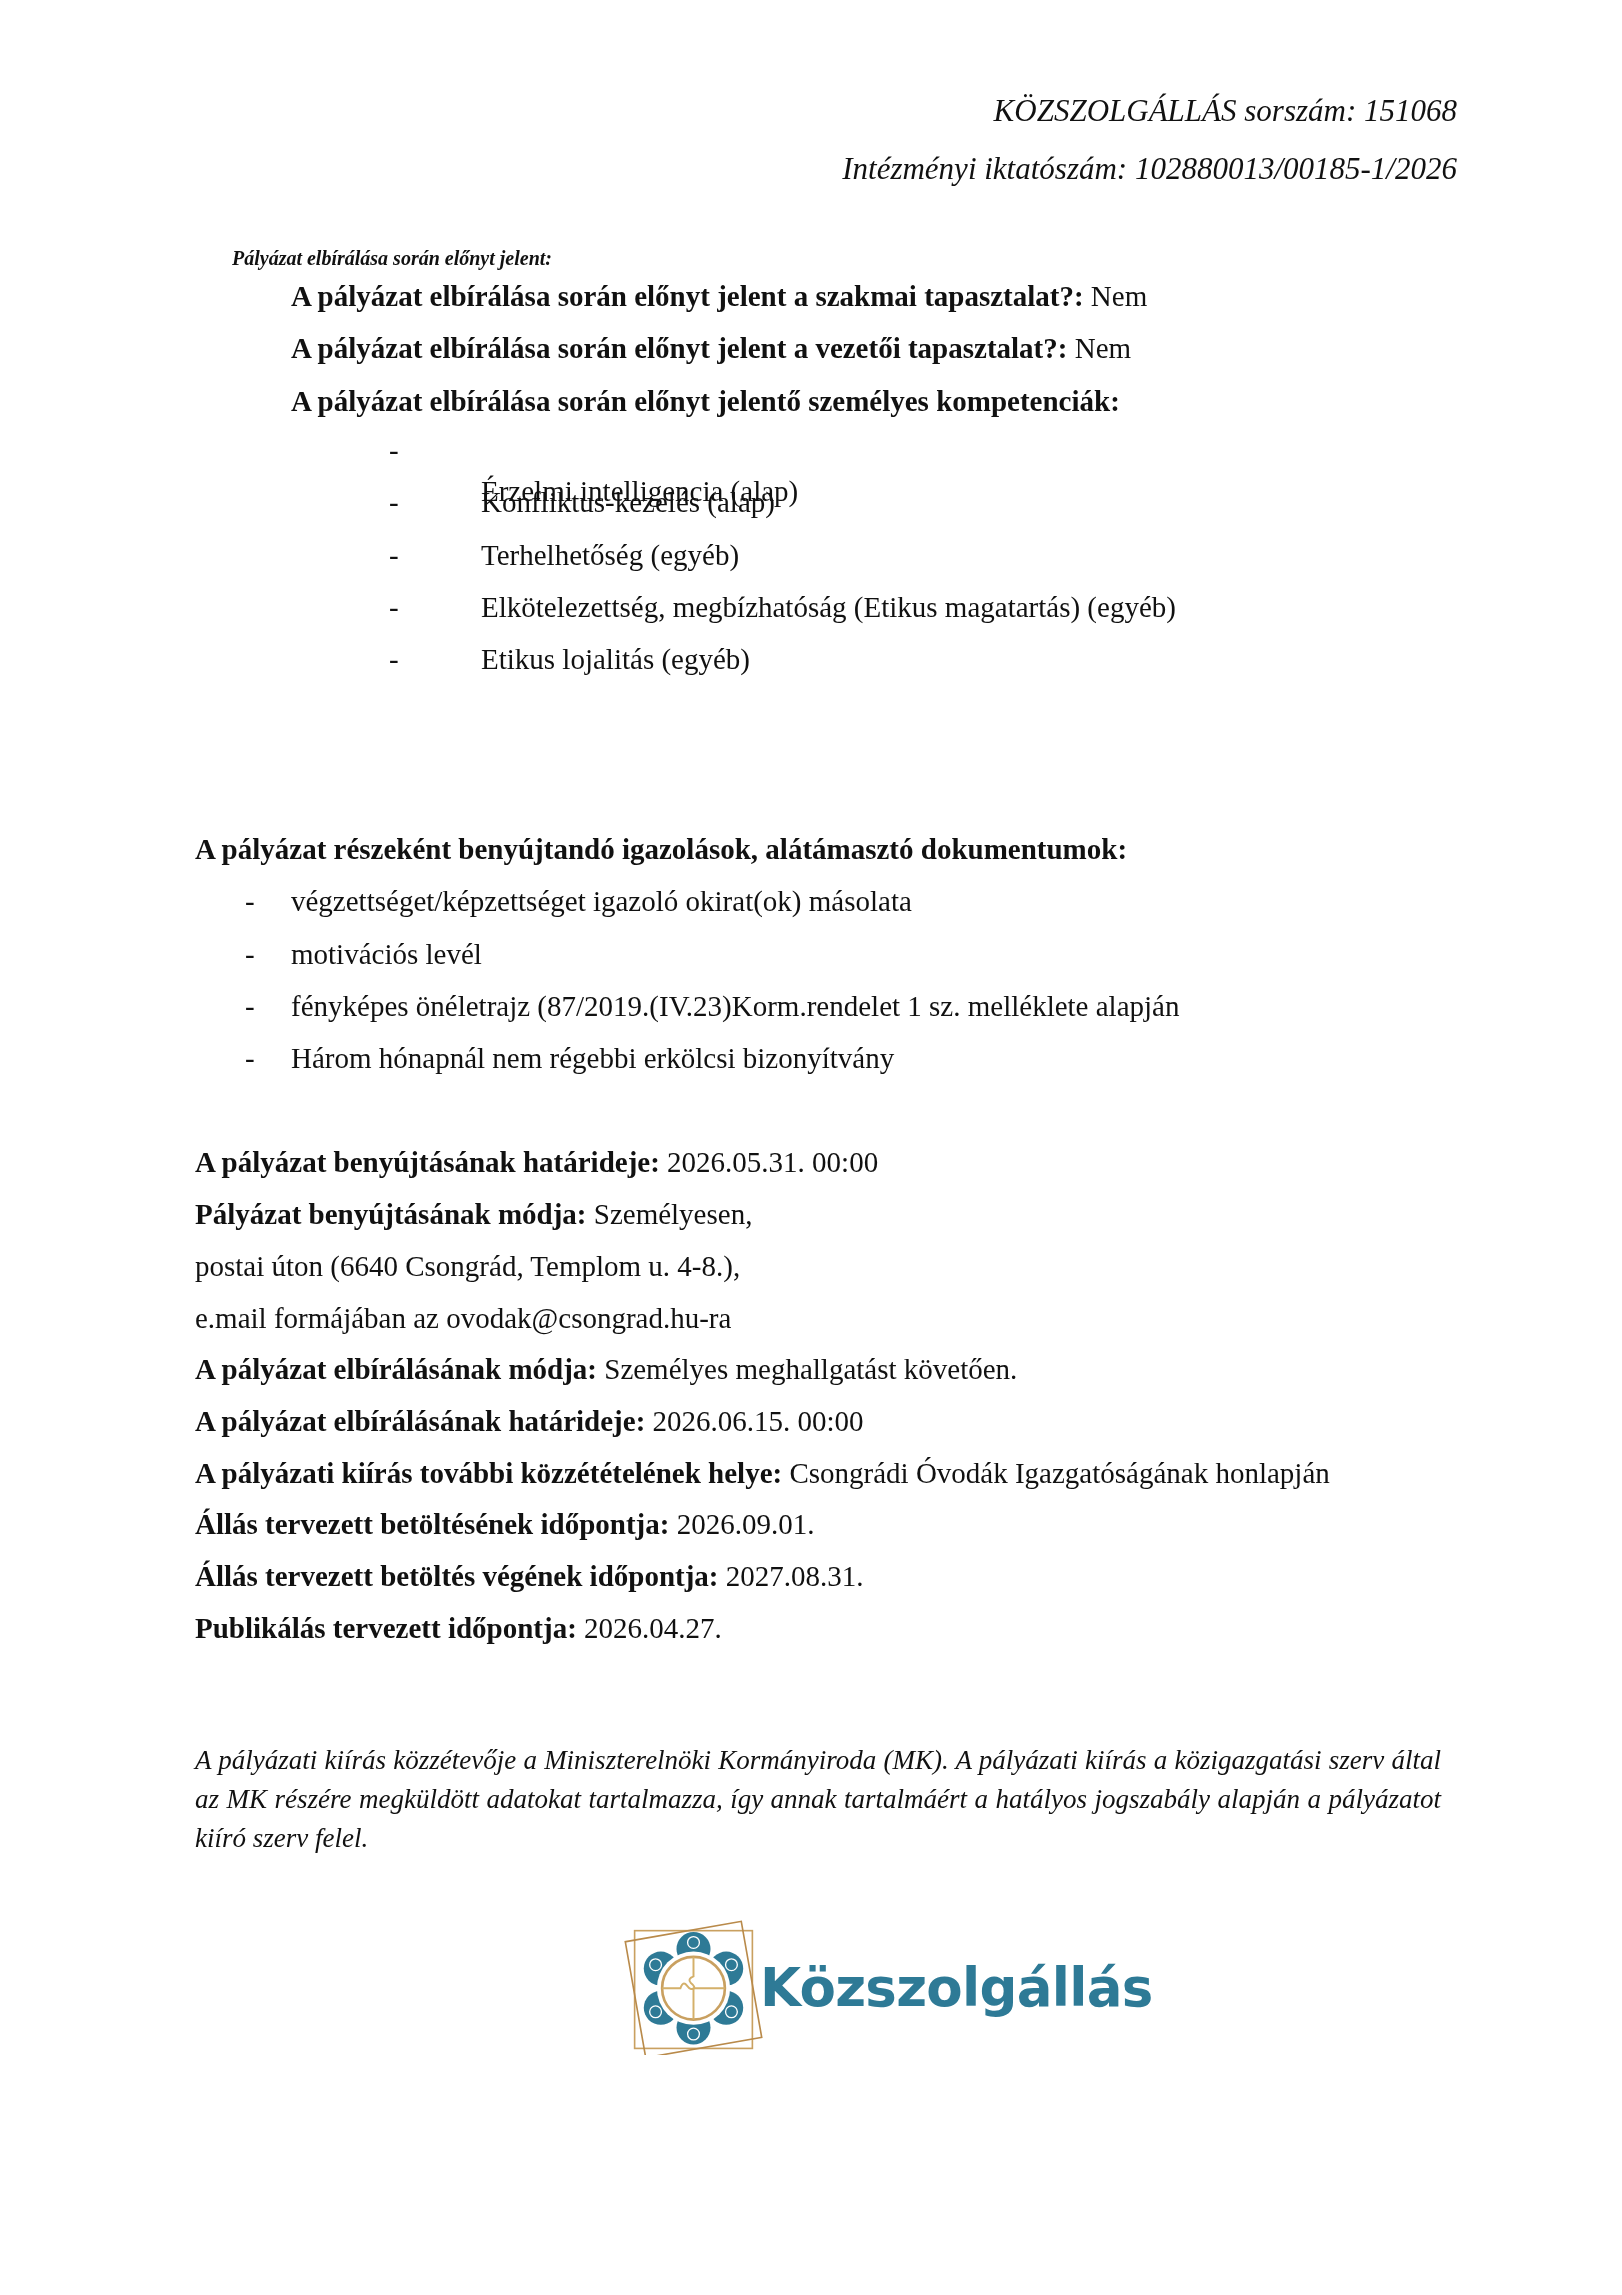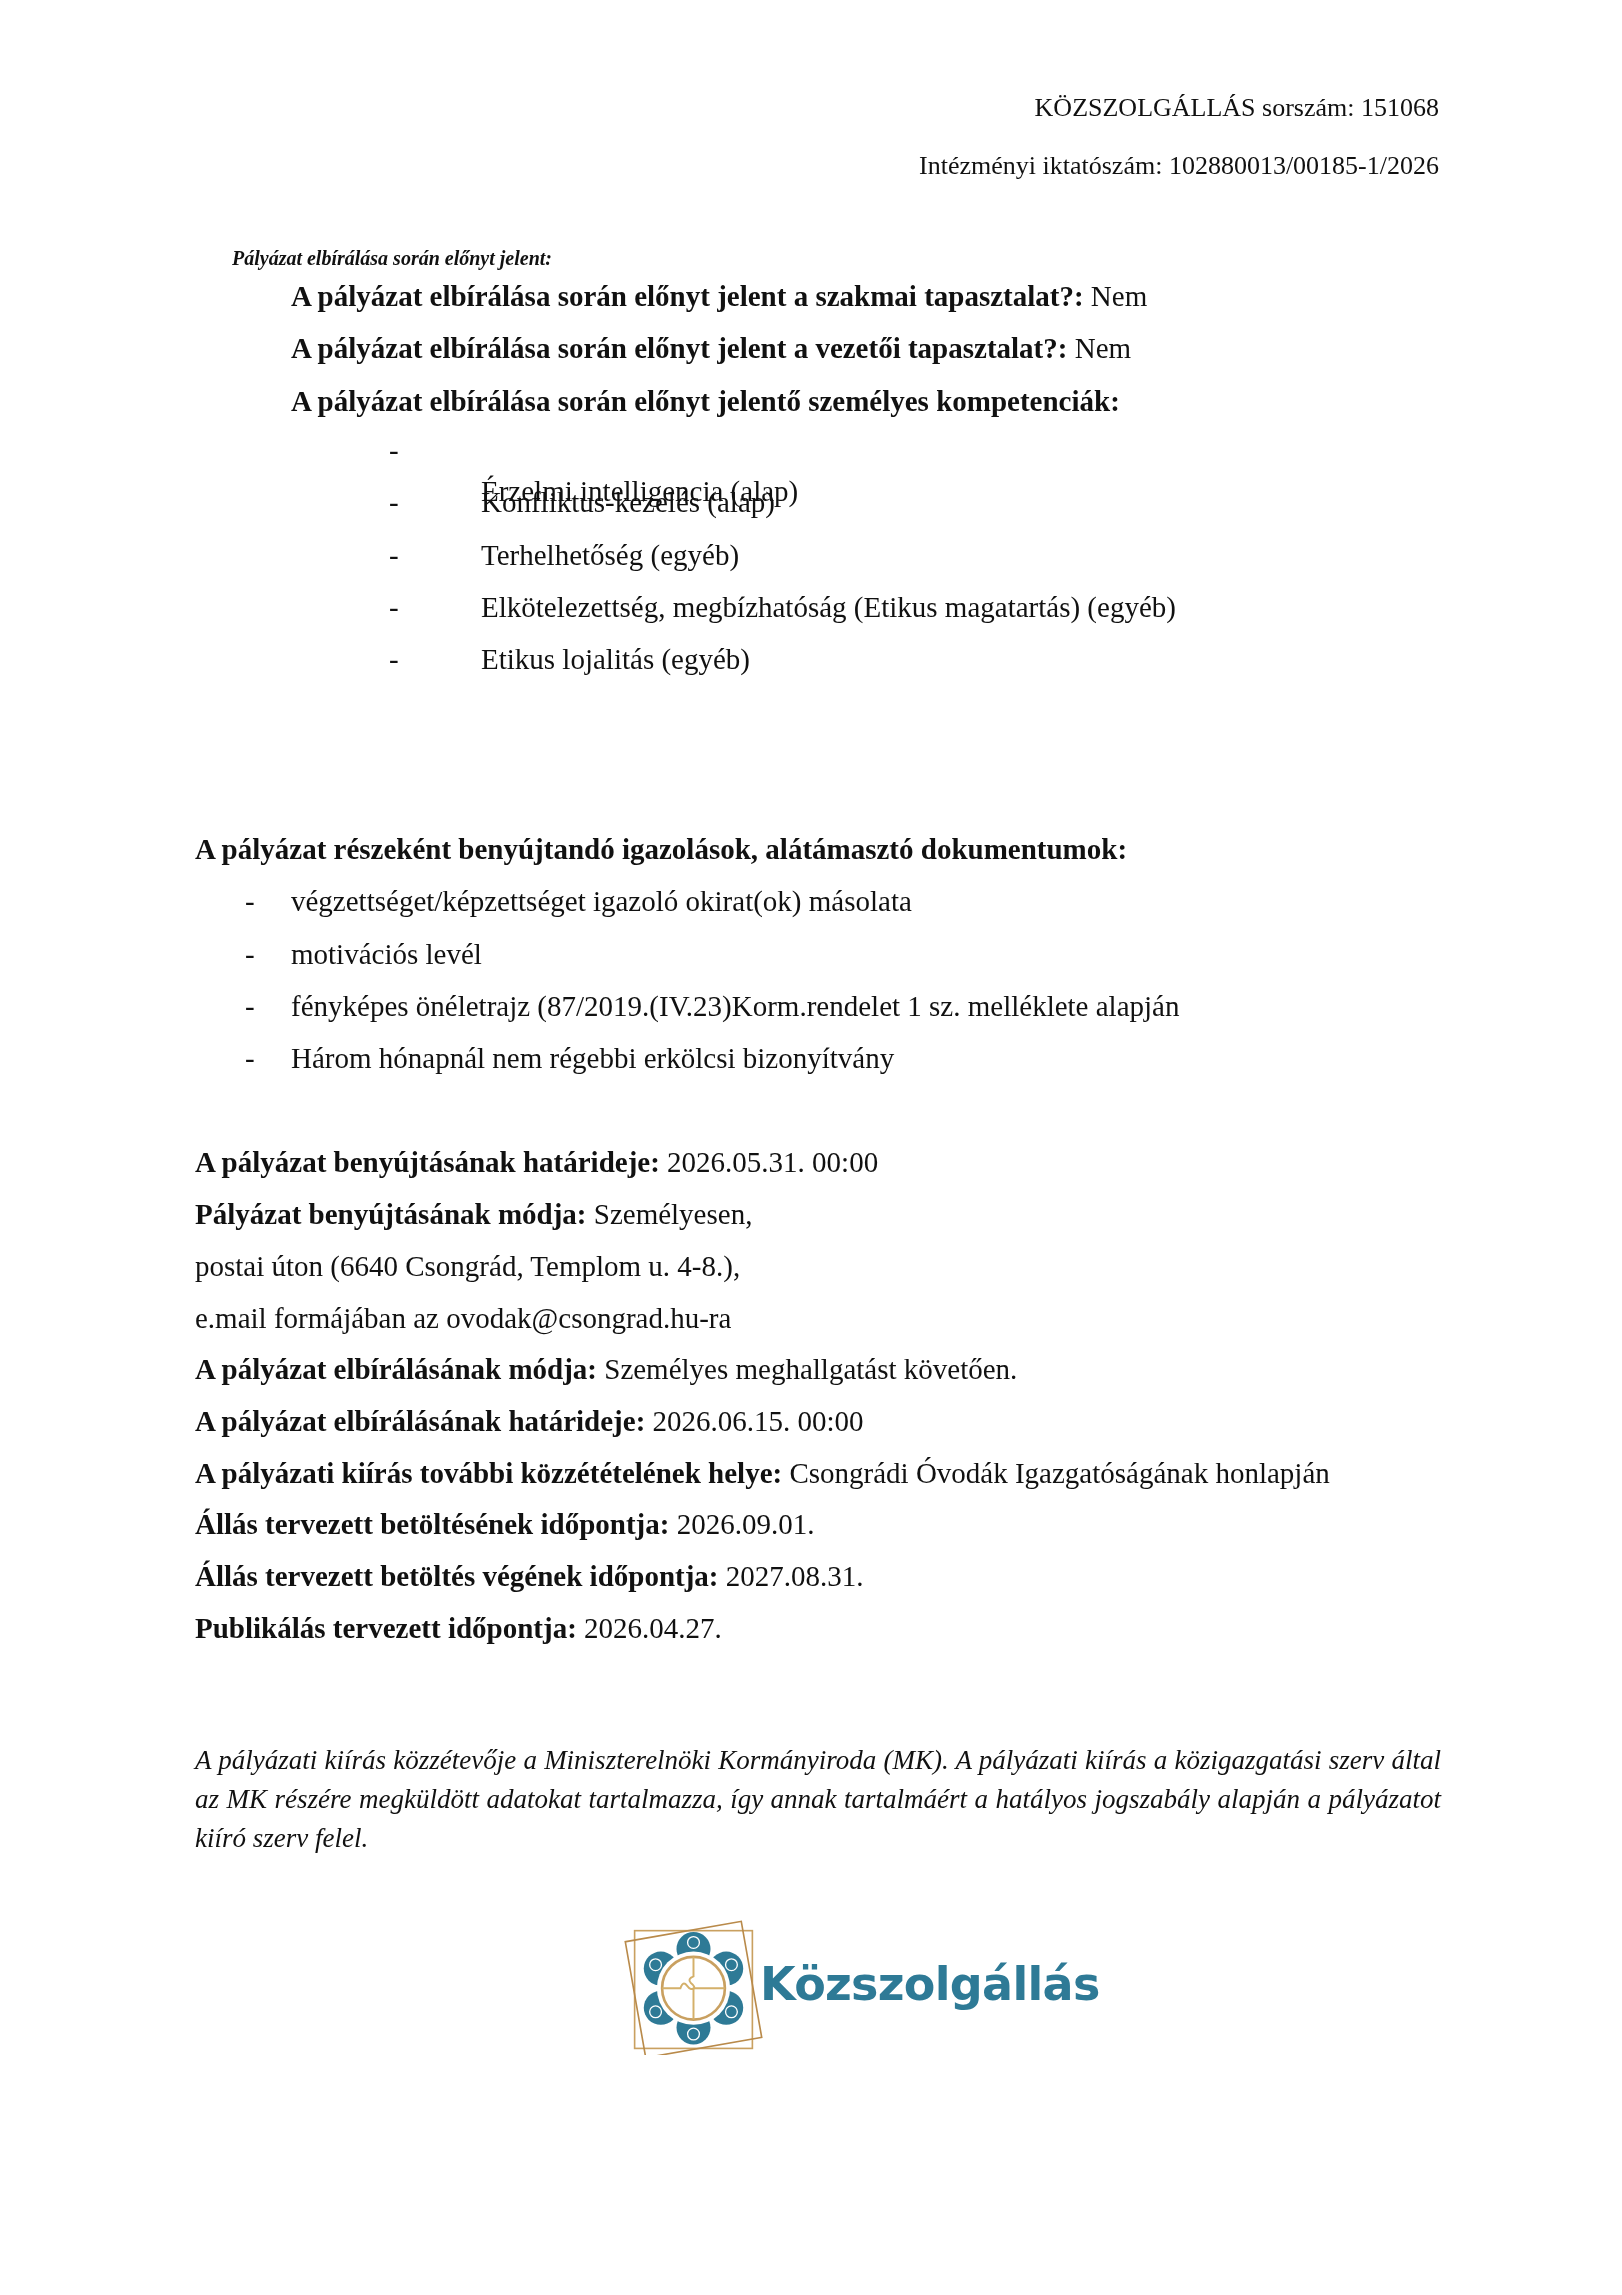--- a/index.html
+++ b/index.html
@@ -1,28 +1,28 @@
 <!DOCTYPE html>
 <html style="font-size:10.5px"><head>
 <meta charset="utf-8">
 <style>
   html, body { margin:0; padding:0; background:#ffffff; }
   body { width:1623px; height:2295px; position:relative; overflow:hidden;
          font-family:"Liberation Serif","DejaVu Serif",serif; color:#111; }
   .abs { position:absolute; white-space:nowrap; }
-  .hdr { right:184px; font-size:26px; }
+  .hdr { right:166px; font-size:31px;font-style:italic; }
   .t-italic { font-style:italic; font-weight:bold; font-size:20px; }
   .bold { font-weight:bold; }
   .line { font-size:29px; }
   .dash { font-size:29px; }
   .para { position:absolute; left:195px; width:1246px; font-size:27px; font-style:italic;
           line-height:39px; text-align:justify; text-align-last:left; }
   .logo { position:absolute; left:615px; top:1911px; width:406px; height:144px; }
   .logo-text { position:absolute; left:145px; top:46px; font-family:"DejaVu Sans",sans-serif;
-               font-weight:bold; font-size:46px; color:#2e7a96; letter-spacing:-0.7px; }
+               font-weight:bold; font-size:53px; color:#2e7a96; letter-spacing:-0.7px; }
 </style>
 </head>
 <body>
 
 <div class="abs hdr" style="top:93px;">
   <span>KÖZSZOLGÁLLÁS sorszám:</span>
   <span>151068</span>
 </div>
 <div class="abs hdr" style="top:151px;">
   <span>Intézményi iktatószám:</span>

